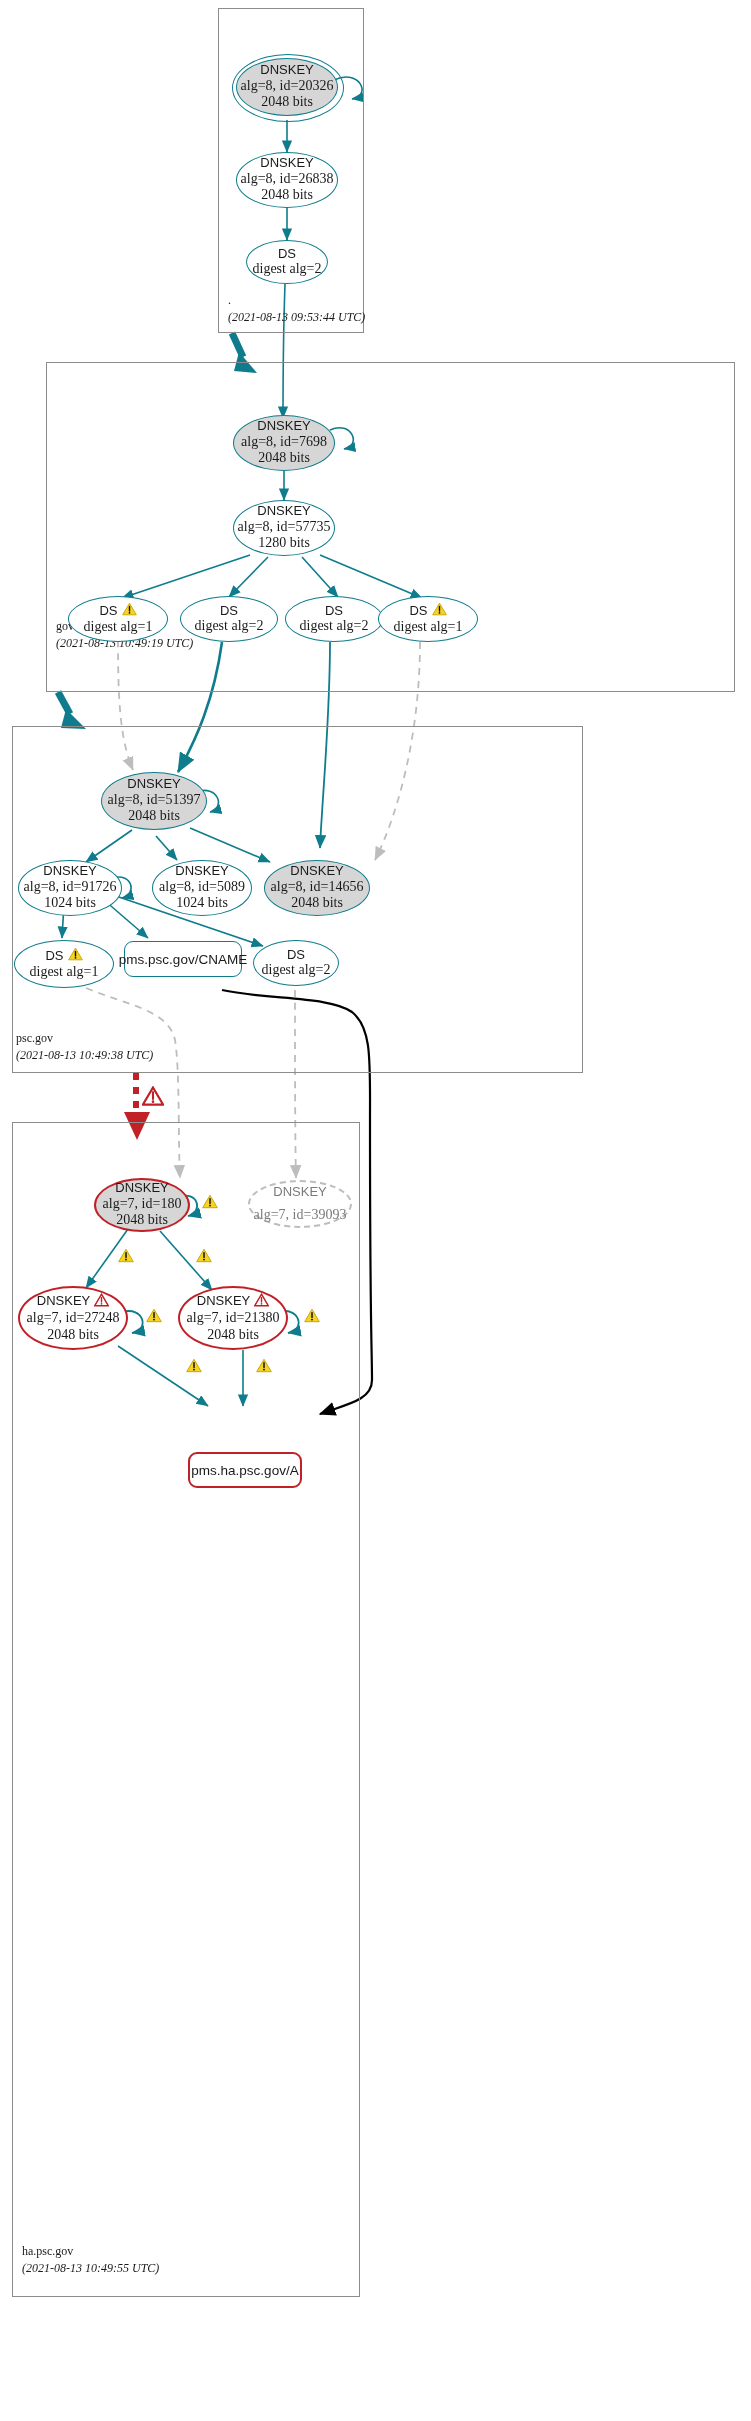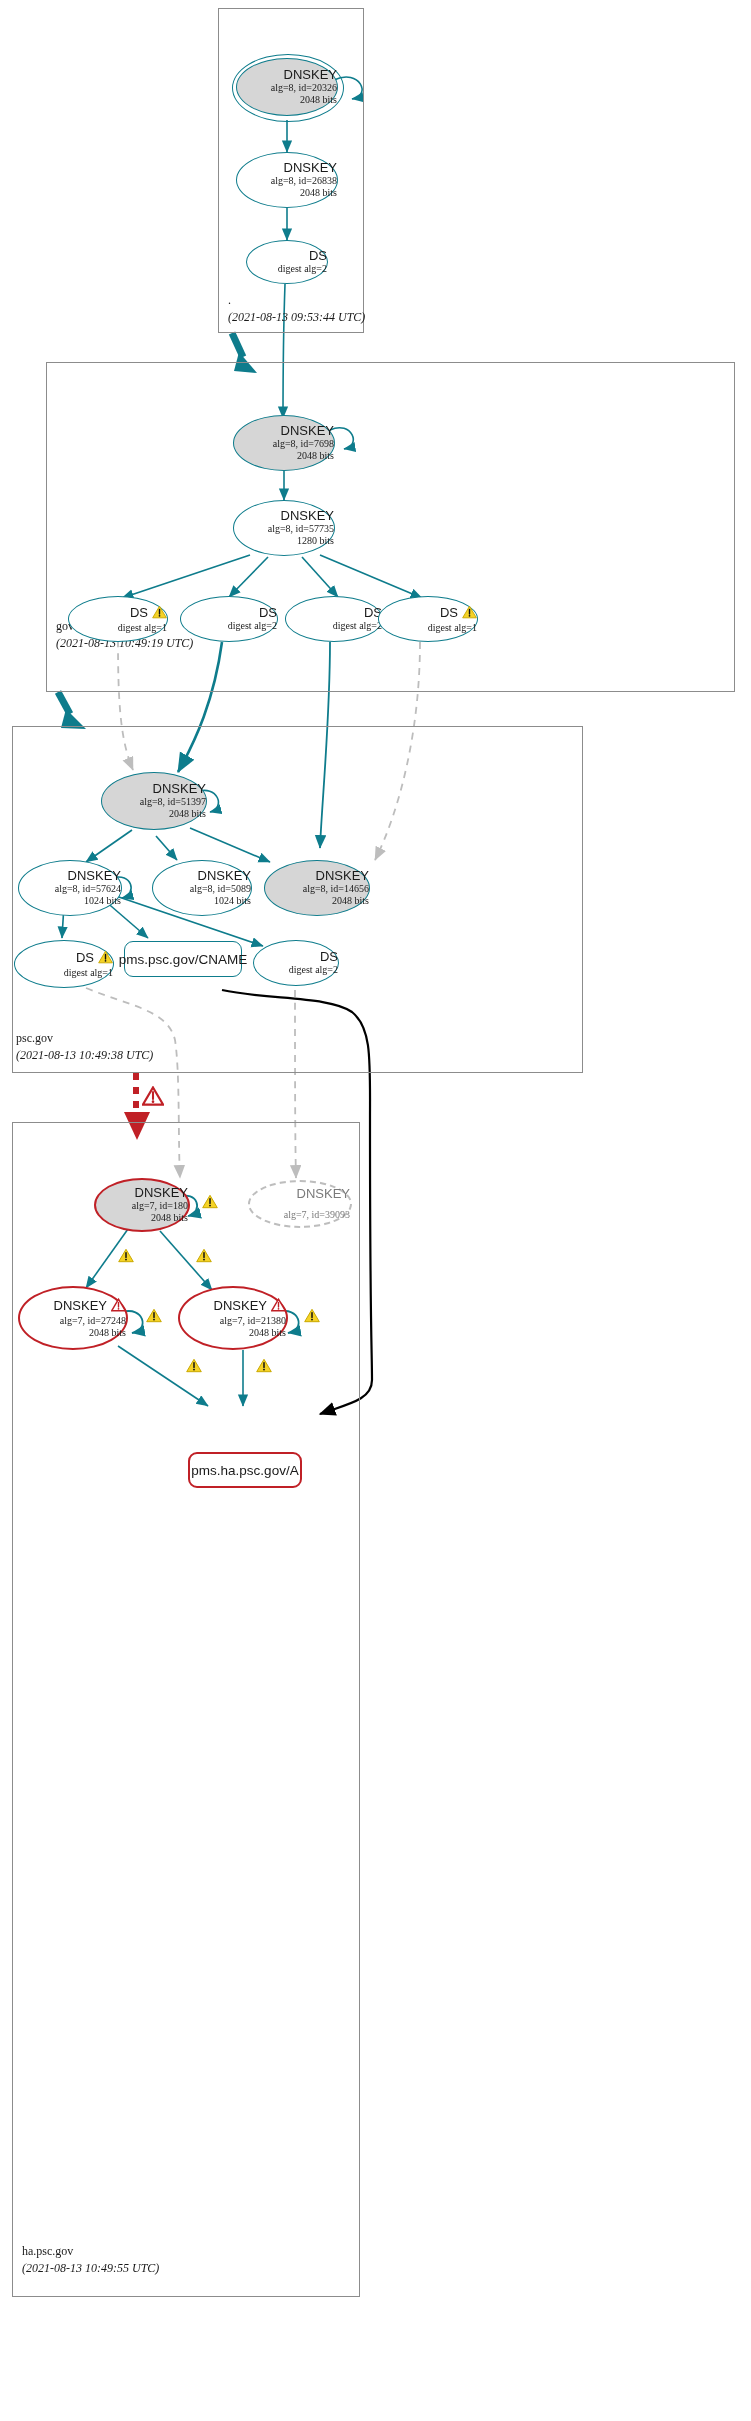--- a/index.html
+++ b/index.html
@@ -9,30 +9,30 @@
   
   .zone{position:absolute;border:1px solid #8c8c8c;background:transparent;box-sizing:border-box;}
   .zone-label{position:absolute;font-family:"Liberation Serif",serif;font-size:12px;color:#1a1a1a;white-space:nowrap;line-height:1.05;}
   .zone-label .zl-name{display:block;}
   .zone-label .zl-time{display:block;margin-top:4px;font-style:italic;}
 
   
   .node{position:absolute;box-sizing:border-box;display:flex;flex-direction:column;
         align-items:center;justify-content:center;text-align:center;
         font-family:"Liberation Sans",sans-serif;color:#1a1a1a;}
-  .ell{border-radius:50%;align-items:flex-end;}
+  .ell{border-radius:50%;}
   .teal-edge{border:1.6px solid #0e7c8c;background:#ffffff;}
   .teal-edge.filled{background:#d6d6d6;}
   .red-edge{border:2px solid #c02026;background:#ffffff;}
   .red-edge.filled{background:#d6d6d6;}
   .dash-edge{border:2px dashed #bdbdbd;background:#ffffff;}
 
   .nd-title{font-family:"Liberation Sans",sans-serif;font-size:13px;line-height:1.08;
             display:flex;align-items:center;justify-content:center;gap:4px;}
-  .nd-sub{font-family:"Liberation Serif",serif;font-size:10px;line-height:1.18;white-space:nowrap;}
+  .nd-sub{font-family:"Liberation Serif",serif;font-size:14px;line-height:1.18;white-space:nowrap;}
   .nd-title.dim{color:#7a7a7a;}
   .nd-sub.dim{color:#7a7a7a;margin-top:8px;}
 
   
   .ring{position:absolute;border:1.6px solid #0e7c8c;border-radius:50%;background:transparent;}
 
   
   .rrec{position:absolute;box-sizing:border-box;border-radius:9px;
         display:flex;align-items:center;justify-content:center;
         font-family:"Liberation Sans",sans-serif;font-size:13.5px;color:#1a1a1a;
@@ -222,21 +222,21 @@
   </div>
 
   <div class="node ell teal-edge filled" style="left:101px;top:772px;width:106px;height:58px;">
     <div class="nd-title">DNSKEY</div>
     <div class="nd-sub">alg=8, id=51397</div>
     <div class="nd-sub">2048 bits</div>
   </div>
 
   <div class="node ell teal-edge" style="left:18px;top:860px;width:104px;height:56px;">
     <div class="nd-title">DNSKEY</div>
-    <div class="nd-sub">alg=8, id=57624</div>
+    <div class="nd-sub">alg=8, id=91726</div>
     <div class="nd-sub">1024 bits</div>
   </div>
 
   <div class="node ell teal-edge" style="left:152px;top:860px;width:100px;height:56px;">
     <div class="nd-title">DNSKEY</div>
     <div class="nd-sub">alg=8, id=5089</div>
     <div class="nd-sub">1024 bits</div>
   </div>
 
   <div class="node ell teal-edge filled" style="left:264px;top:860px;width:106px;height:56px;">

